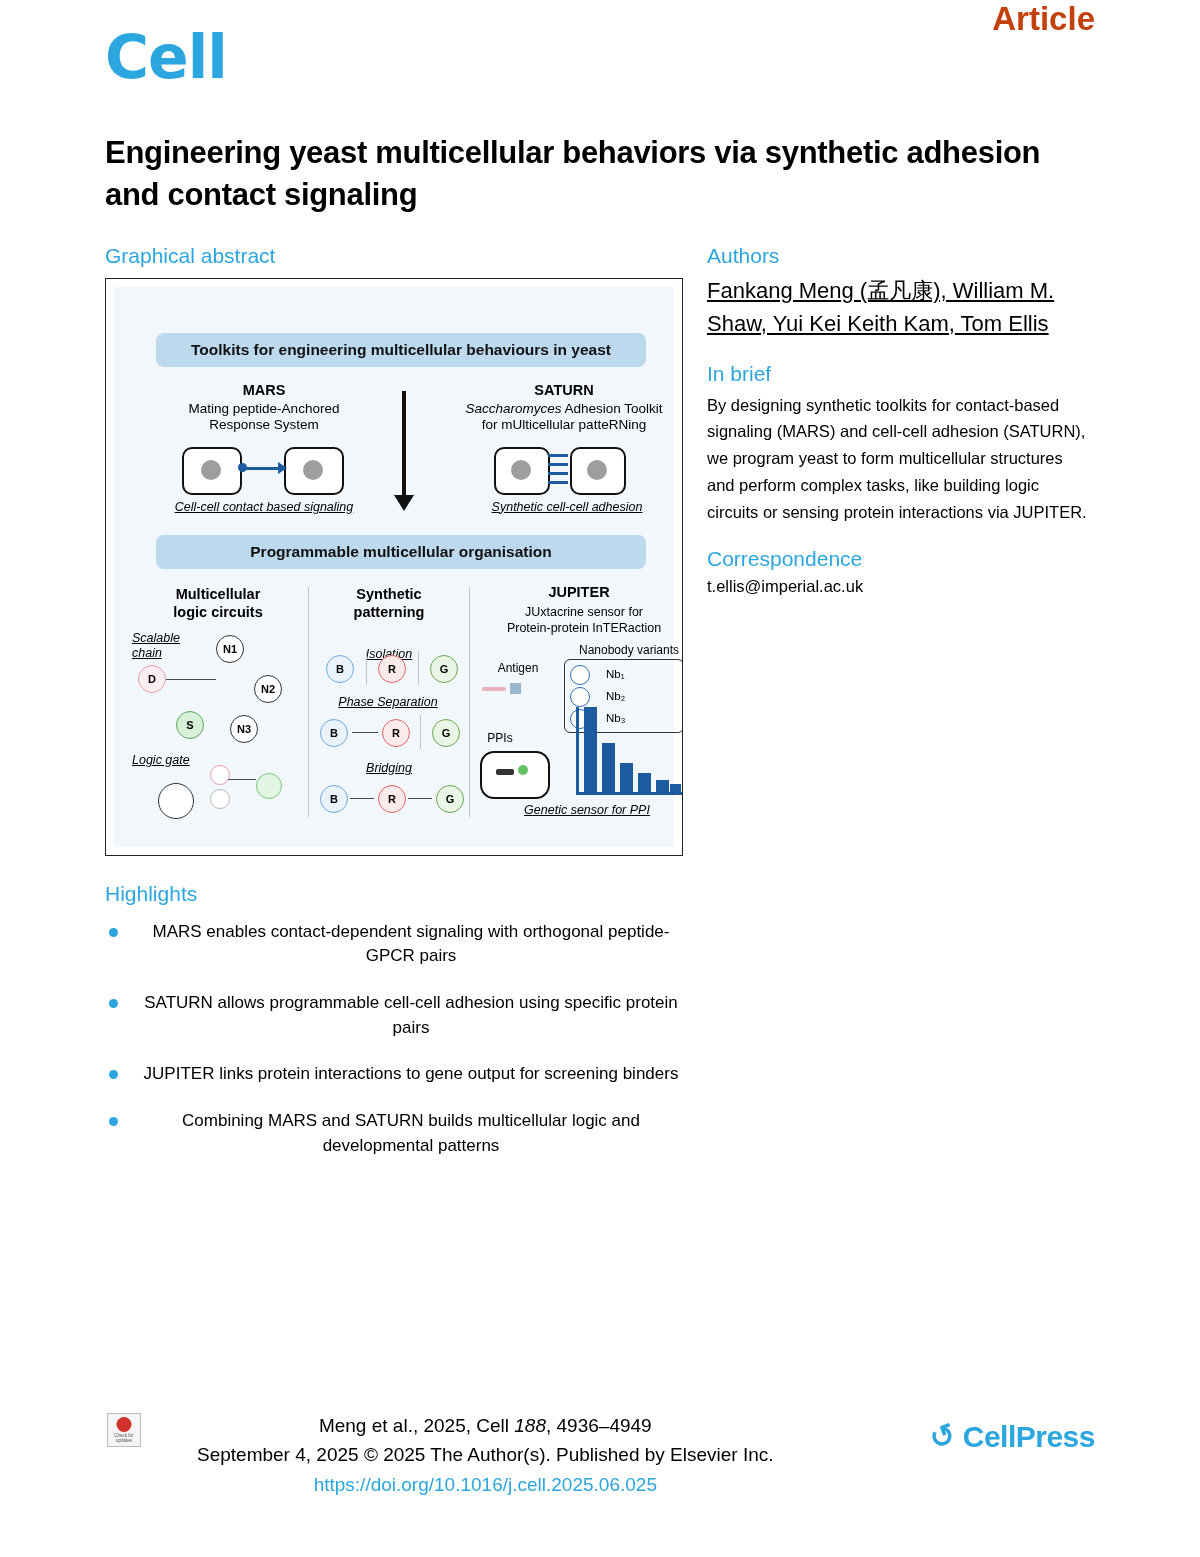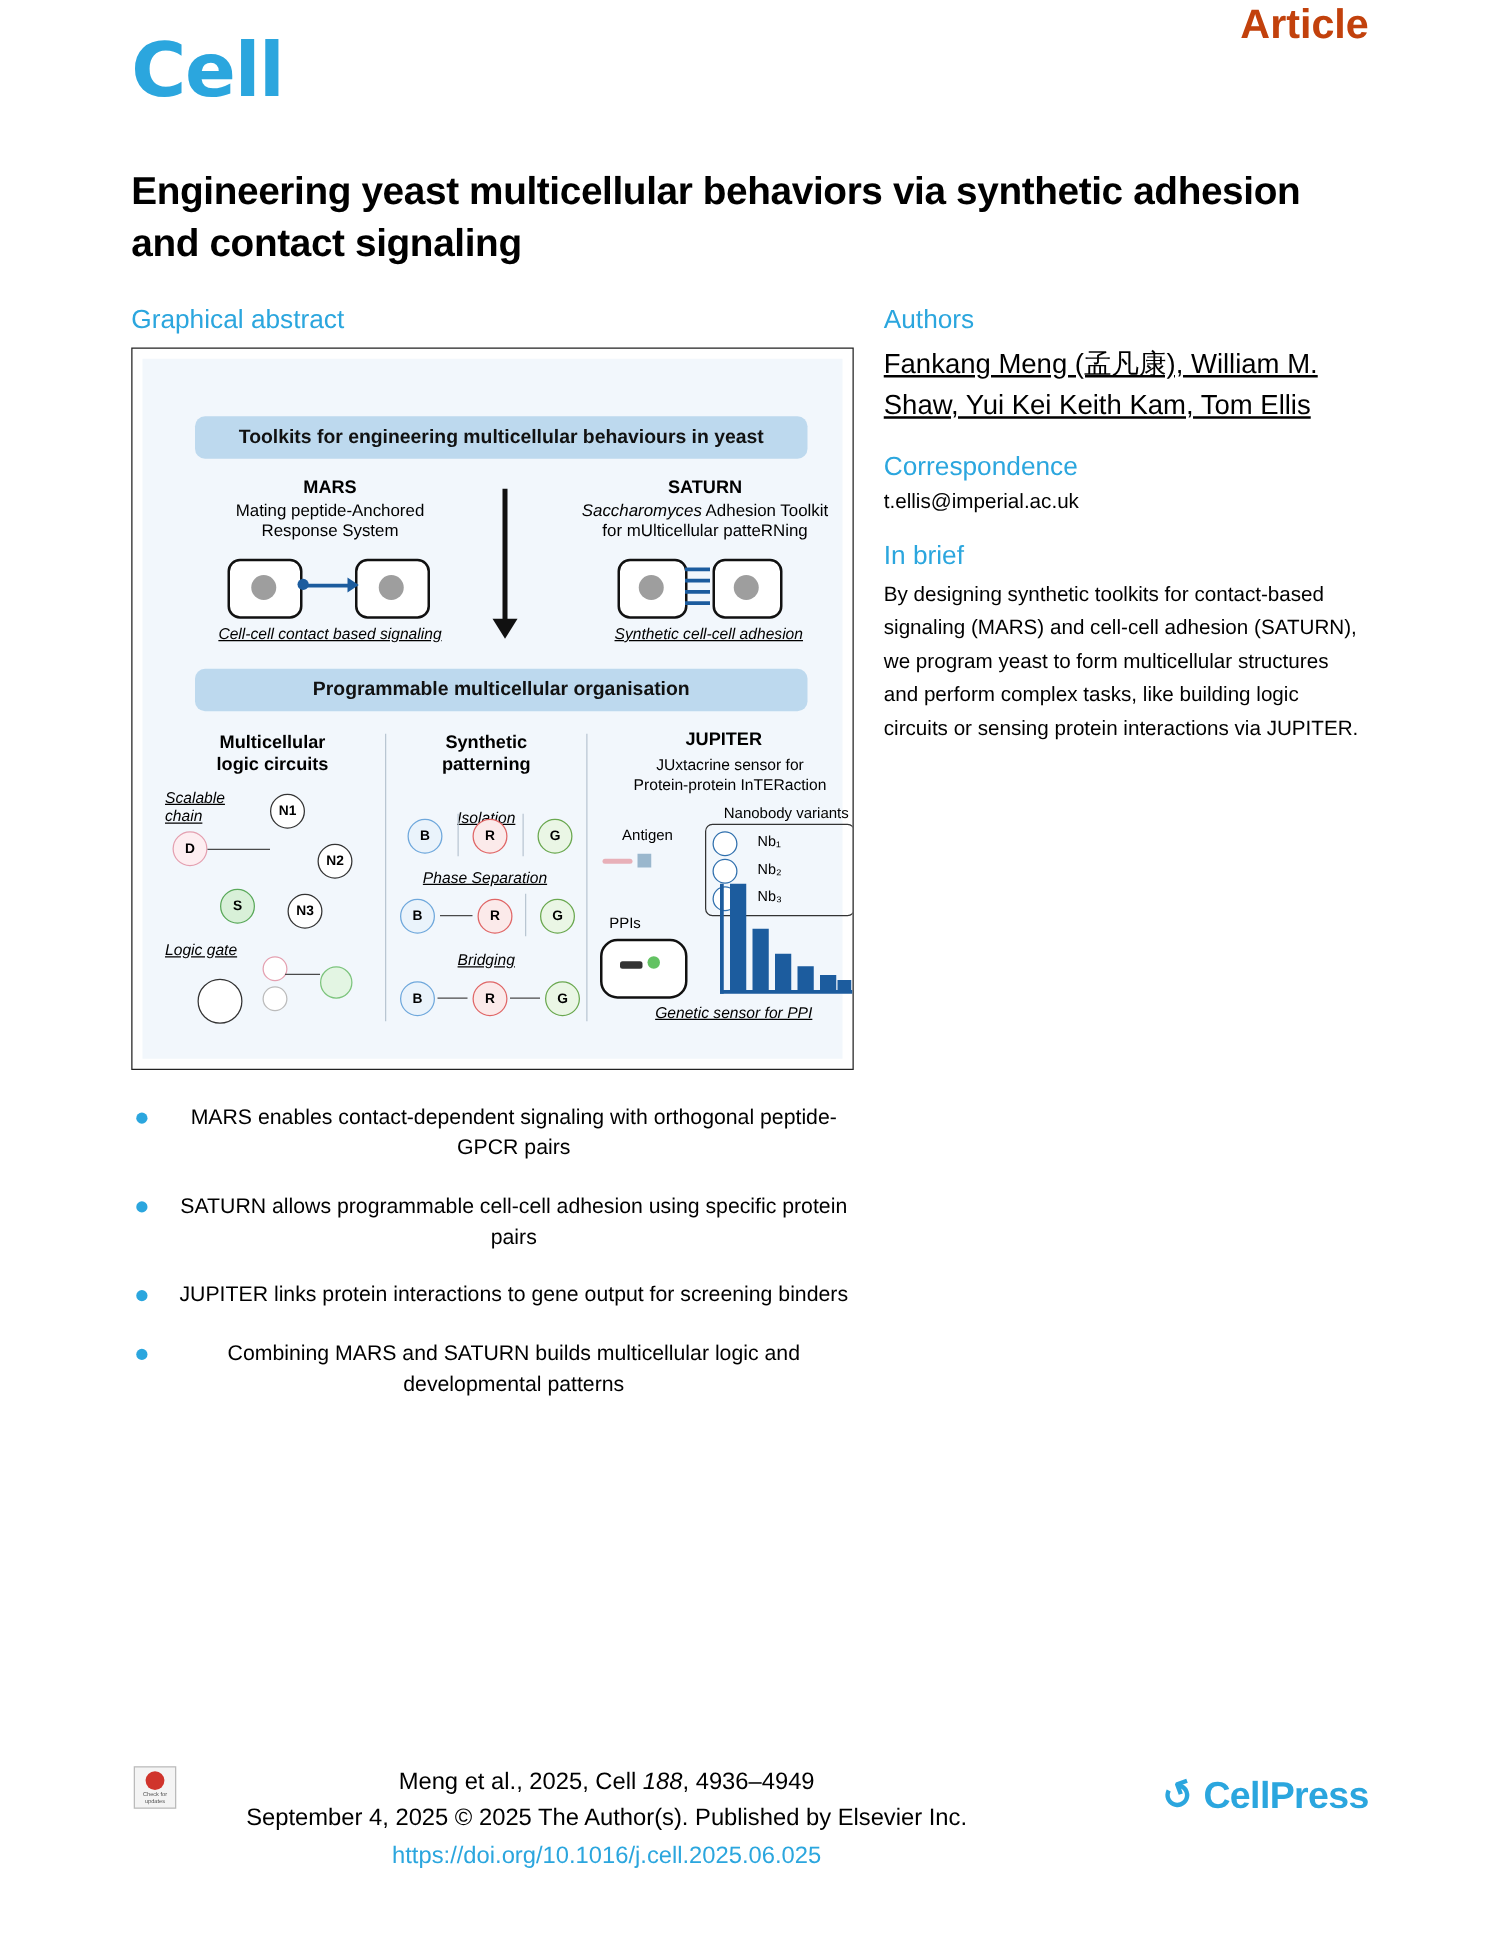--- a/index.html
+++ b/index.html
@@ -400,43 +400,44 @@
           <div class="bar" style="left:524px; top:486px; width:13px; height:19px;"></div>
           <div class="bar" style="left:542px; top:493px; width:13px; height:12px;"></div>
           <div class="bar" style="left:556px; top:497px; width:11px; height:8px;"></div>
 
           <div class="ga-label ga-underline" style="left:378px; top:516px; width:190px;">Genetic sensor for PPI</div>
 
         </div>
       </div>
 
       <div class="highlights-wrap">
+        <div class="section-head">Highlights</div>
         <ul class="hl-list">
           <li class="hl-item">MARS enables contact-dependent signaling with orthogonal peptide-GPCR pairs</li>
           <li class="hl-item">SATURN allows programmable cell-cell adhesion using specific protein pairs</li>
           <li class="hl-item">JUPITER links protein interactions to gene output for screening binders</li>
           <li class="hl-item">Combining MARS and SATURN builds multicellular logic and developmental patterns</li>
         </ul>
       </div>
     </div>
 
     <div class="col-right">
       <div class="right-block">
         <div class="section-head tight">Authors</div>
         <div class="authors-text">Fankang Meng (孟凡康), William M. Shaw, Yui Kei Keith Kam, Tom Ellis</div>
       </div>
 
       <div class="right-block">
+        <div class="section-head tight">In brief</div>
+        <div class="inbrief-text">By designing synthetic toolkits for contact-based signaling (MARS) and cell-cell adhesion (SATURN), we program yeast to form multicellular structures and perform complex tasks, like building logic circuits or sensing protein interactions via JUPITER.</div>
+      </div>
+
+      <div class="right-block">
         <div class="section-head tight">Correspondence</div>
         <div class="corr-link">t.ellis@imperial.ac.uk</div>
-      </div>
-
-      <div class="right-block">
-        <div class="section-head tight">In brief</div>
-        <div class="inbrief-text">By designing synthetic toolkits for contact-based signaling (MARS) and cell-cell adhesion (SATURN), we program yeast to form multicellular structures and perform complex tasks, like building logic circuits or sensing protein interactions via JUPITER.</div>
       </div>
     </div>
   </div>
 
   <div class="footer">
     <div class="crossmark">
       <span class="cm-dot"></span>
       <span>Check for updates</span>
     </div>
     <div class="footer-text">

